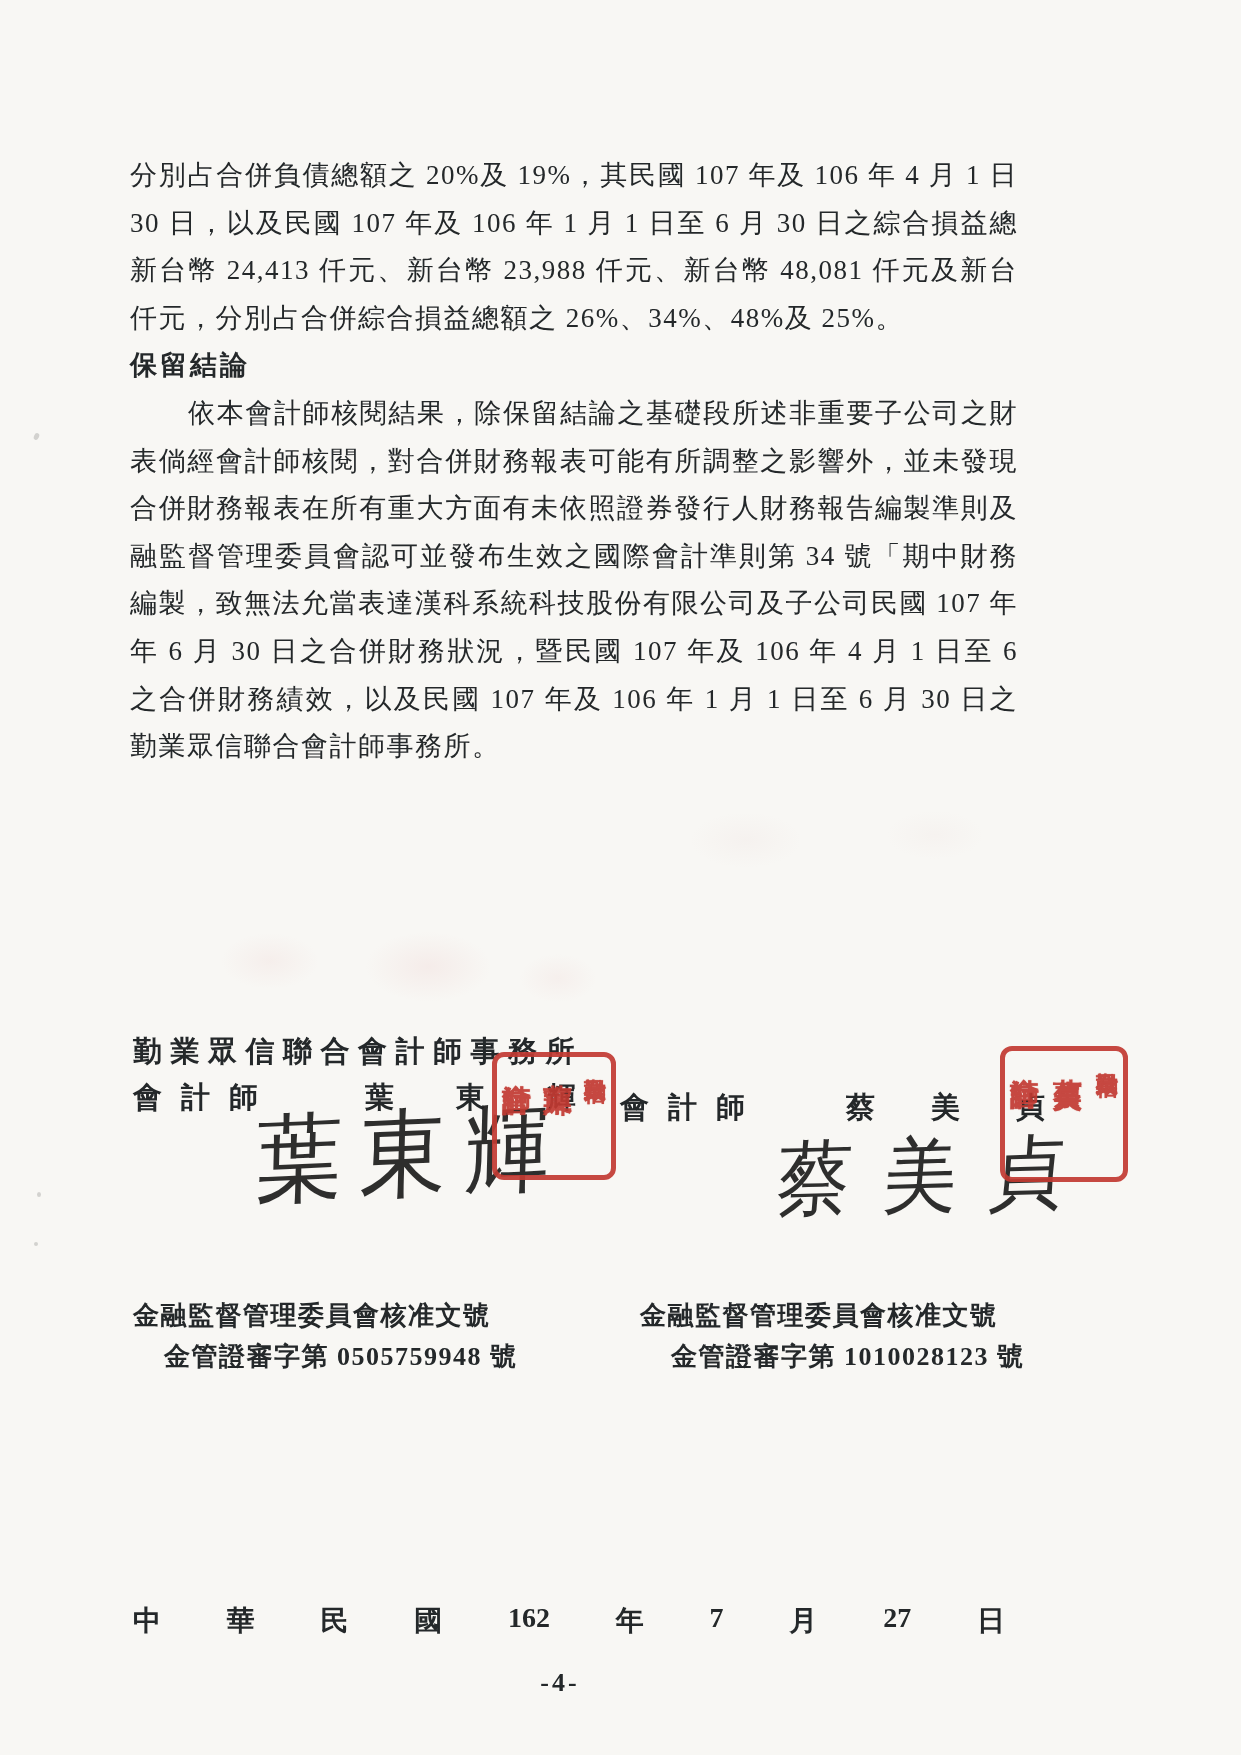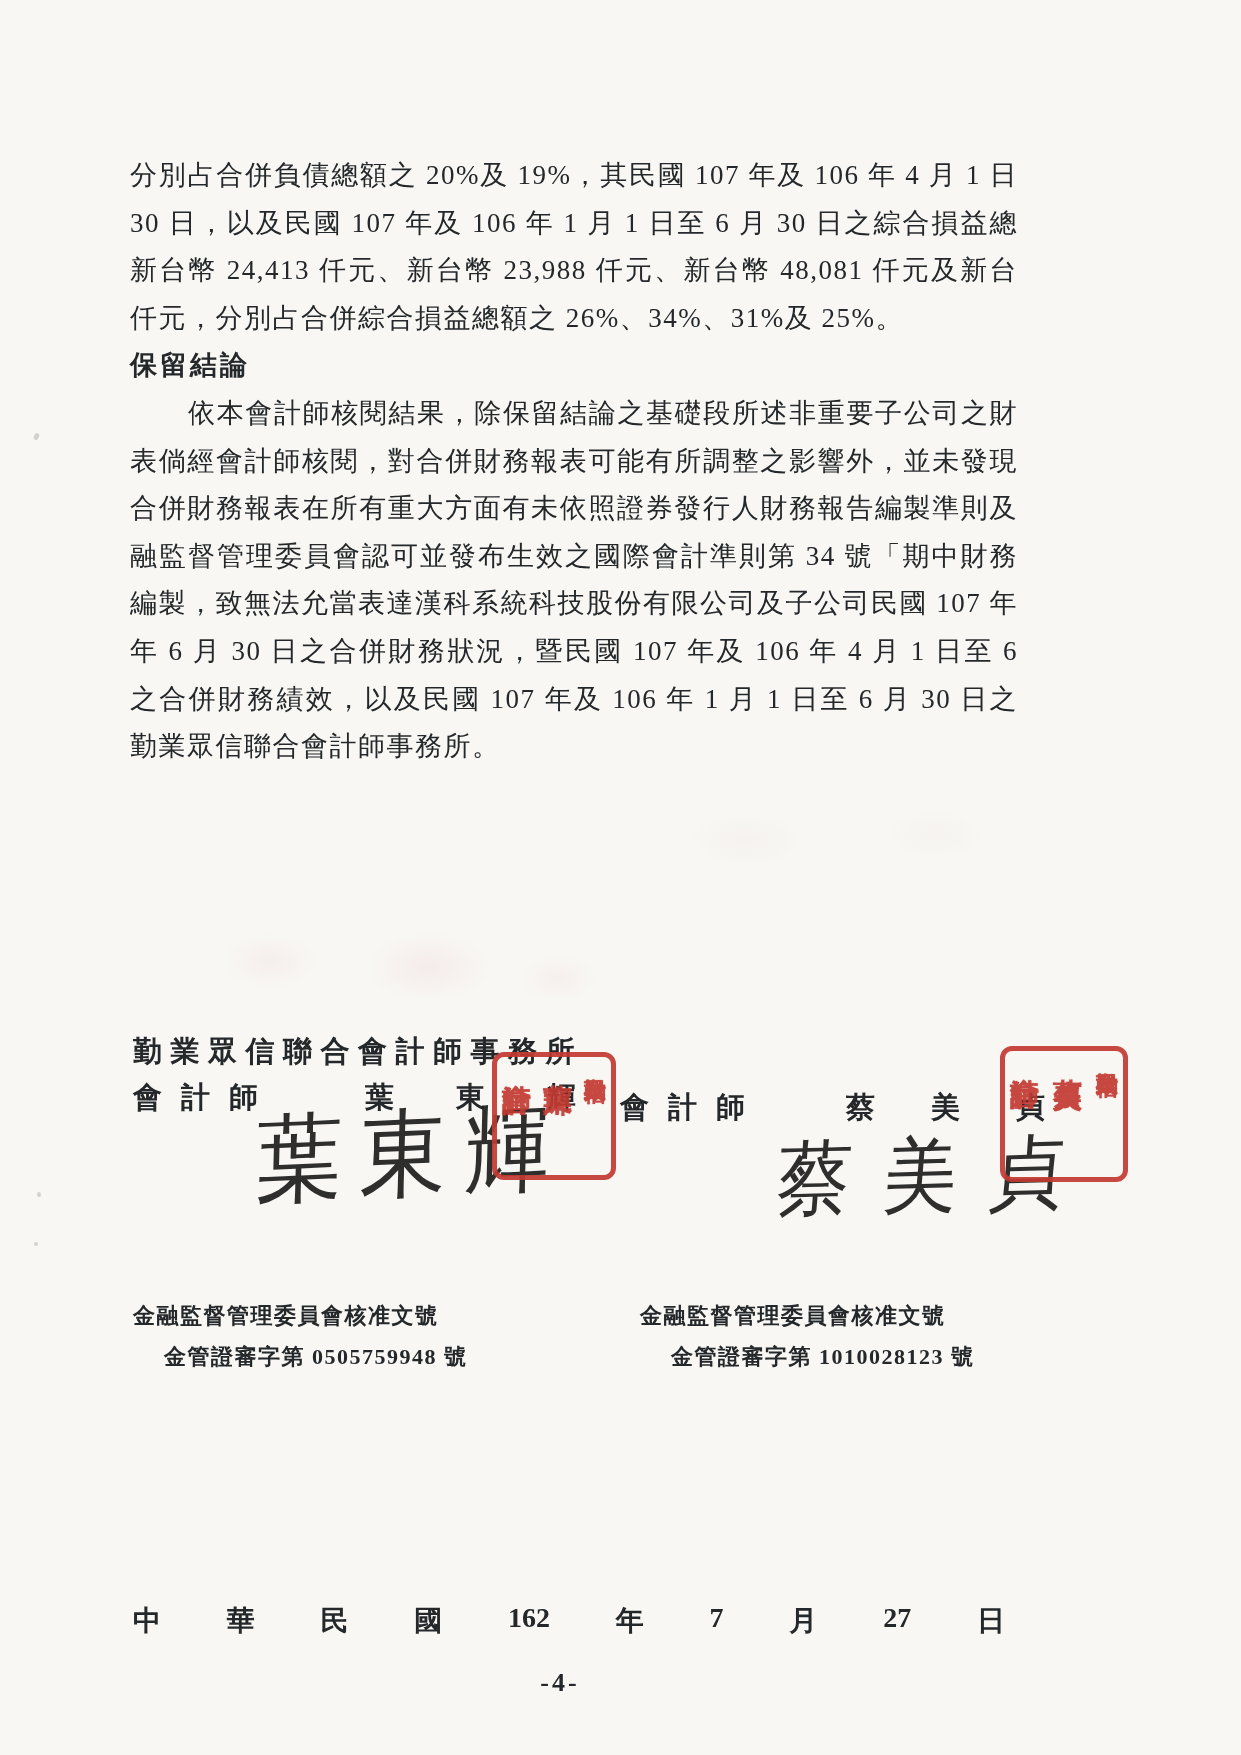--- a/index.html
+++ b/index.html
@@ -60,21 +60,21 @@
     writing-mode:vertical-rl;text-orientation:upright;
     line-height:1;letter-spacing:1px;
     text-shadow:0 0 1px rgba(194,58,50,.7);
   }
   .seal .col.small{font-size:22px;}
   .seal .col.big{font-size:29px;}
   .seal.seal1{left:492px;top:1052px;width:124px;height:128px;}
   .seal.seal2{left:1000px;top:1046px;width:128px;height:136px;}
   
   .approval{
-    position:absolute;font-size:22px;font-weight:600;letter-spacing:1.5px;white-space:nowrap;
+    position:absolute;font-size:26px;font-weight:600;letter-spacing:1.5px;white-space:nowrap;
   }
   .approval .l1{height:41px;line-height:41px;}
   .approval .l2{height:41px;line-height:41px;padding-left:31px;}
   .approval.a1{left:133px;top:1295px;}
   .approval.a2{left:640px;top:1295px;}
   
   .dateline{
     position:absolute;left:133px;top:1602px;width:872px;
     display:flex;justify-content:space-between;
     font-size:28px;font-weight:600;
@@ -107,21 +107,21 @@
   <div class="smudge sm1"></div>
   <div class="smudge sm2"></div>
   <div class="speck sp1"></div>
   <div class="speck sp2"></div>
   <div class="speck sp3"></div>
 
   <div class="bodytext">
     <div class="bline full">分別占合併負債總額之 20%及 19%，其民國 107 年及 106 年 4 月 1 日至 6 月</div>
     <div class="bline full">30 日，以及民國 107 年及 106 年 1 月 1 日至 6 月 30 日之綜合損益總額分別為</div>
     <div class="bline full">新台幣 24,413 仟元、新台幣 23,988 仟元、新台幣 48,081 仟元及新台幣 23,386</div>
-    <div class="bline">仟元，分別占合併綜合損益總額之 26%、34%、31%及 25%。</div>
+    <div class="bline">仟元，分別占合併綜合損益總額之 26%、34%、48%及 25%。</div>
     <div class="bline heading">保留結論</div>
     <div class="bline full indent">依本會計師核閱結果，除保留結論之基礎段所述非重要子公司之財務報</div>
     <div class="bline full">表倘經會計師核閱，對合併財務報表可能有所調整之影響外，並未發現上開</div>
     <div class="bline full">合併財務報表在所有重大方面有未依照證券發行人財務報告編製準則及經金</div>
     <div class="bline full">融監督管理委員會認可並發布生效之國際會計準則第 34 號「期中財務報導」</div>
     <div class="bline full">編製，致無法允當表達漢科系統科技股份有限公司及子公司民國 107 年及 106</div>
     <div class="bline full">年 6 月 30 日之合併財務狀況，暨民國 107 年及 106 年 4 月 1 日至 6 月 30 日</div>
     <div class="bline full">之合併財務績效，以及民國 107 年及 106 年 1 月 1 日至 6 月 30 日之合併財務</div>
     <div class="bline">勤業眾信聯合會計師事務所。</div>
   </div>

